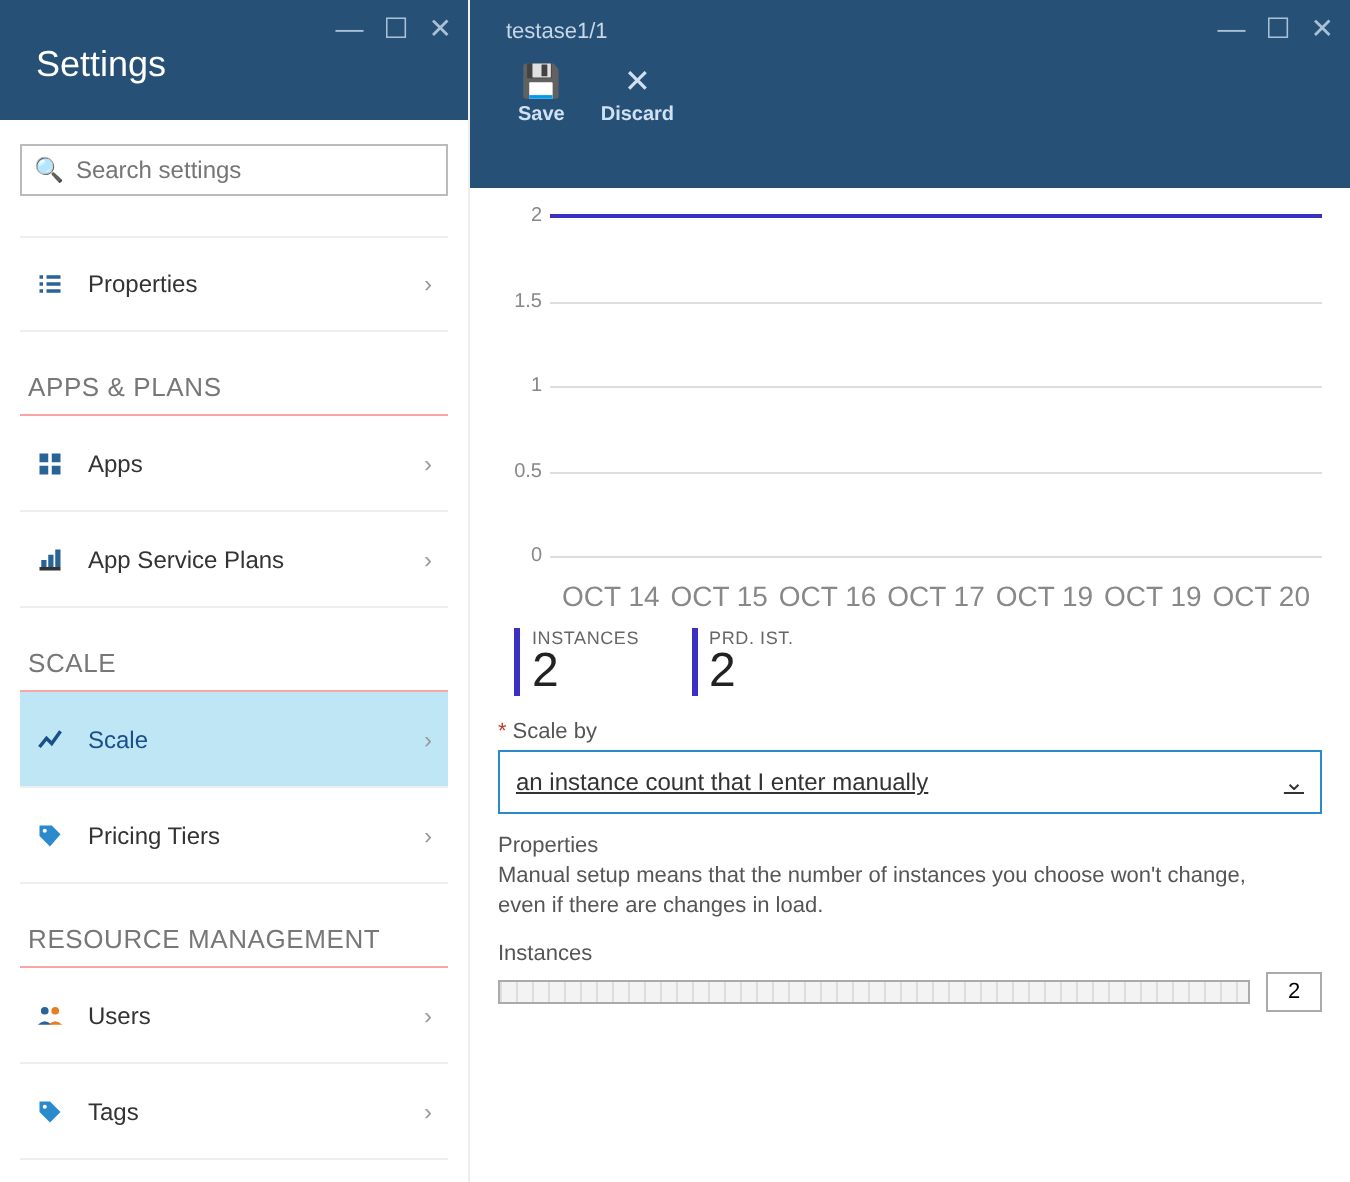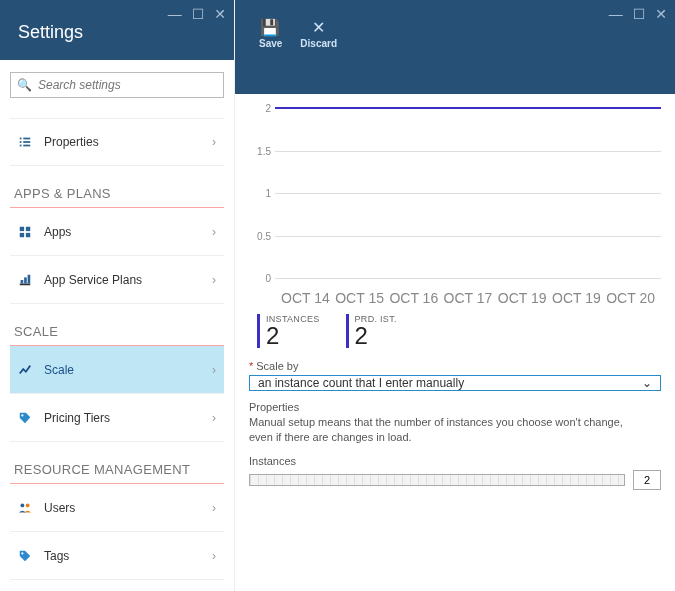--- a/index.html
+++ b/index.html
@@ -32,21 +32,21 @@
   .subtitle { font-size: 11px; color: #c7d7e6; margin-top: 2px; }
   .toolbar { display: flex; gap: 18px; margin-top: 12px; margin-left: 6px; }
   .toolbar .tbtn { display: flex; flex-direction: column; align-items: center; color: #cfe1f2; font-size: 10px; cursor: pointer; }
   .toolbar .tbtn .icon { font-size: 16px; line-height: 16px; }
   .toolbar .tbtn .lbl { margin-top: 2px; font-weight: bold; }
   .left-body { padding: 12px 10px 0 10px; }
   .search-wrap {
     border: 1px solid #bbb; height: 26px; display: flex; align-items: center; padding: 0 6px; color: #888; font-style: italic;
   }
   .search-wrap .icon { font-style: normal; margin-right: 6px; color: #666; }
-  .search-wrap input { border: none; outline: none; flex: 1; font-style: italic; font-size: 12px; color: #555; background: transparent; }
+  .search-wrap input { border: none; outline: none; flex: 1; font-size: 12px; color: #555; background: transparent; }
   .group { margin-top: 20px; }
   .group-title { font-size: 13px; color: #777; letter-spacing: 0.3px; padding: 0 4px 6px 4px; border-bottom: 1px solid #fca5a5; }
   .nav-item {
     display: flex; align-items: center; height: 48px; padding: 0 8px; border-bottom: 1px solid #eee; cursor: pointer;
   }
   .nav-item.first-top { border-top: 1px solid #eee; }
   .nav-item .icon { width: 18px; text-align: center; margin-right: 8px; color: #2a6496; font-size: 13px; }
   .nav-item .label { flex: 1; color: #333; }
   .nav-item .chev { color: #999; font-size: 12px; }
   .nav-item.active { background: #bfe6f5; }
@@ -58,21 +58,21 @@
   .series-line { position: absolute; left: 26px; right: 0; height: 2px; background: #3b2fc4; }
   .xaxis { position: absolute; left: 26px; right: 0; bottom: 0; display: flex; justify-content: space-between; font-size: 14px; color: #888; padding: 0 6px; }
   .stats { display: flex; gap: 26px; margin: 8px 0 0 8px; }
   .stat { border-left: 3px solid #3b2fc4; padding-left: 6px; }
   .stat .slabel { font-size: 9px; color: #666; letter-spacing: 0.3px; }
   .stat .sval { font-size: 24px; color: #222; font-weight: 300; line-height: 24px; }
   .form-row { margin-top: 12px; }
   .form-label { font-size: 11px; color: #555; }
   .form-label .req { color: #c0392b; margin-right: 3px; }
   .select-wrap {
-    margin-top: 3px; border: 1px solid #2a8acb; height: 16px; display: flex; align-items: center; padding: 0 8px; justify-content: space-between; cursor: pointer;
+    margin-top: 3px; border: 1px solid #2a8acb; height: 32px; display: flex; align-items: center; padding: 0 8px; justify-content: space-between; cursor: pointer; text-decoration: underline;
   }
   .select-wrap .val { color: #333; }
   .select-wrap .dd { color: #333; font-size: 12px; }
   .desc-label { font-size: 11px; color: #555; margin-top: 10px; }
   .desc-text { font-size: 11px; color: #555; margin-top: 2px; line-height: 1.35; max-width: 400px; }
   .instances-label { font-size: 11px; color: #555; margin-top: 10px; }
   .slider-row { display: flex; align-items: center; margin-top: 3px; gap: 8px; }
   .slider-track {
     flex: 1; height: 12px; border: 1px solid #aaa; position: relative; background: #f3f3f3;
     background-image: repeating-linear-gradient(90deg, #ddd 0, #ddd 1px, transparent 1px, transparent 8px);
@@ -194,20 +194,21 @@
   </div>
 </div>
 
 <div class="panel-right">
   <div class="header header-right">
     <div class="win-controls">
       <span>—</span>
       <span>☐</span>
       <span>✕</span>
     </div>
+    <div class="subtitle">testase1/1</div>
     <div class="toolbar">
       <div class="tbtn">
         <span class="icon">💾</span>
         <span class="lbl">Save</span>
       </div>
       <div class="tbtn">
         <span class="icon">✕</span>
         <span class="lbl">Discard</span>
       </div>
     </div>

